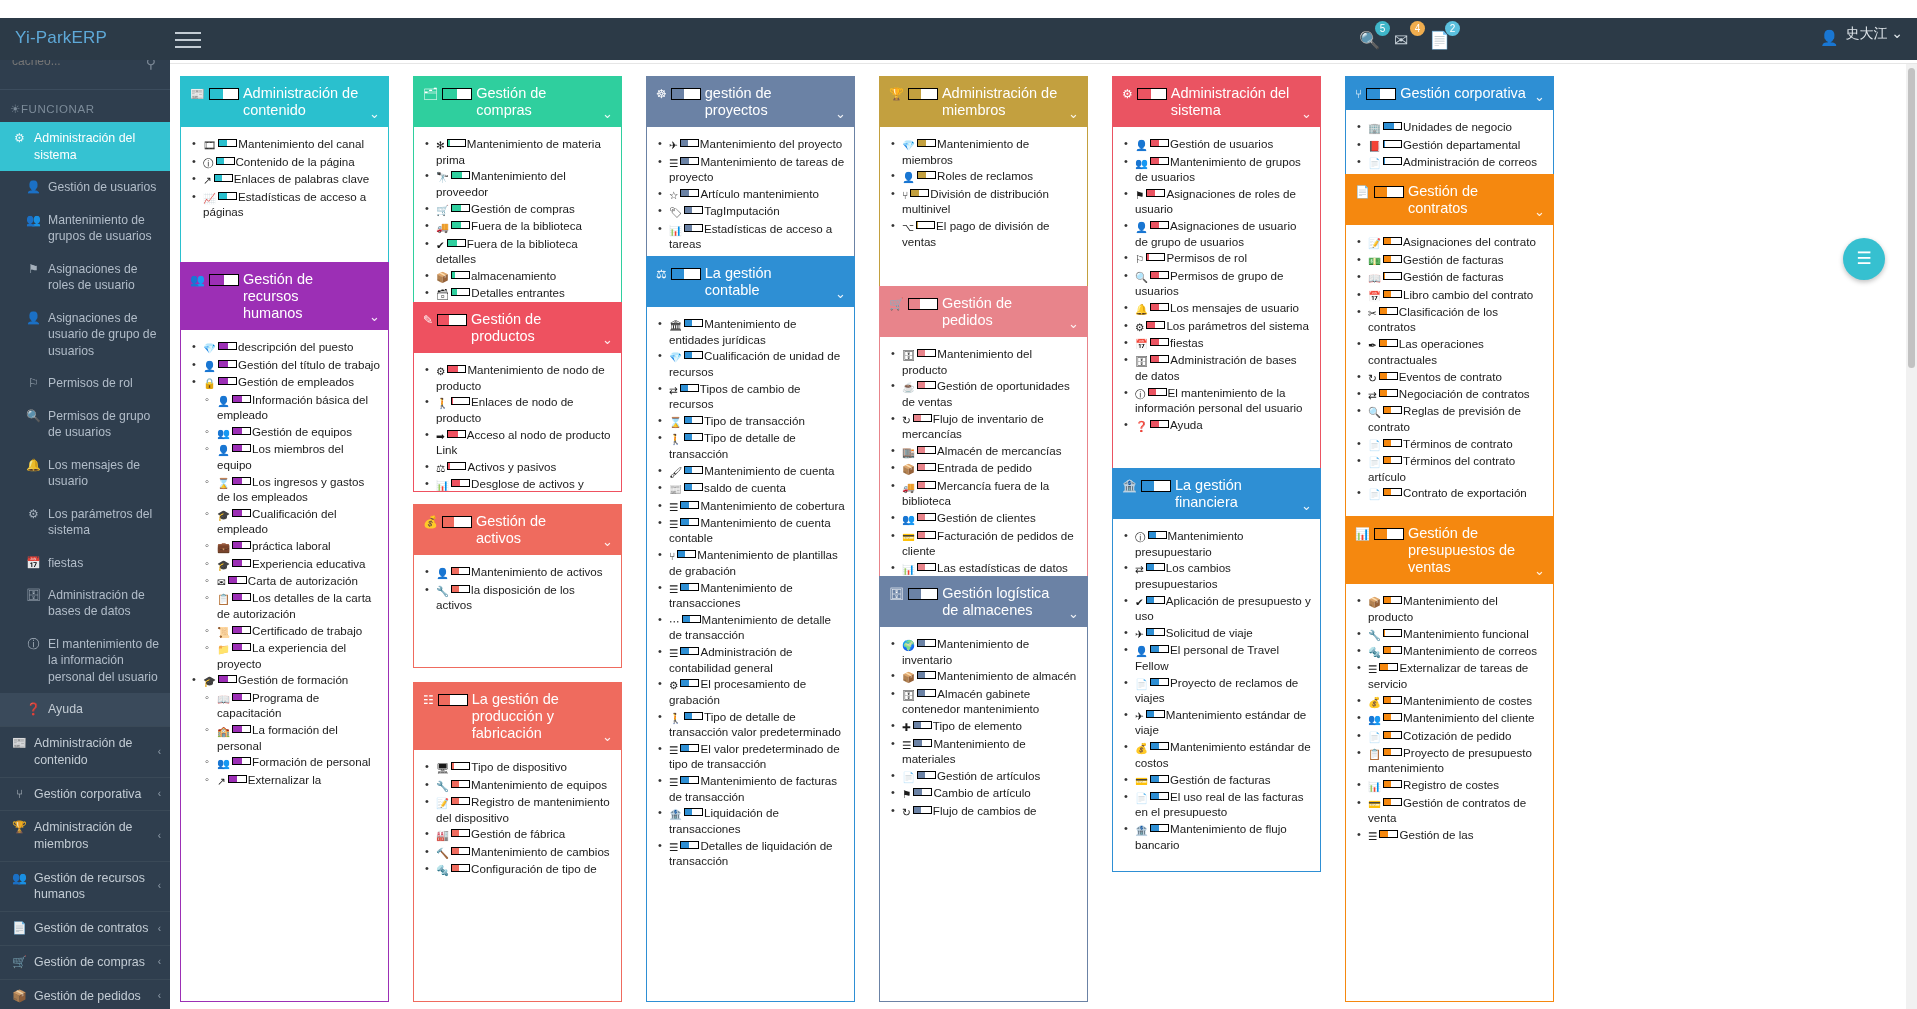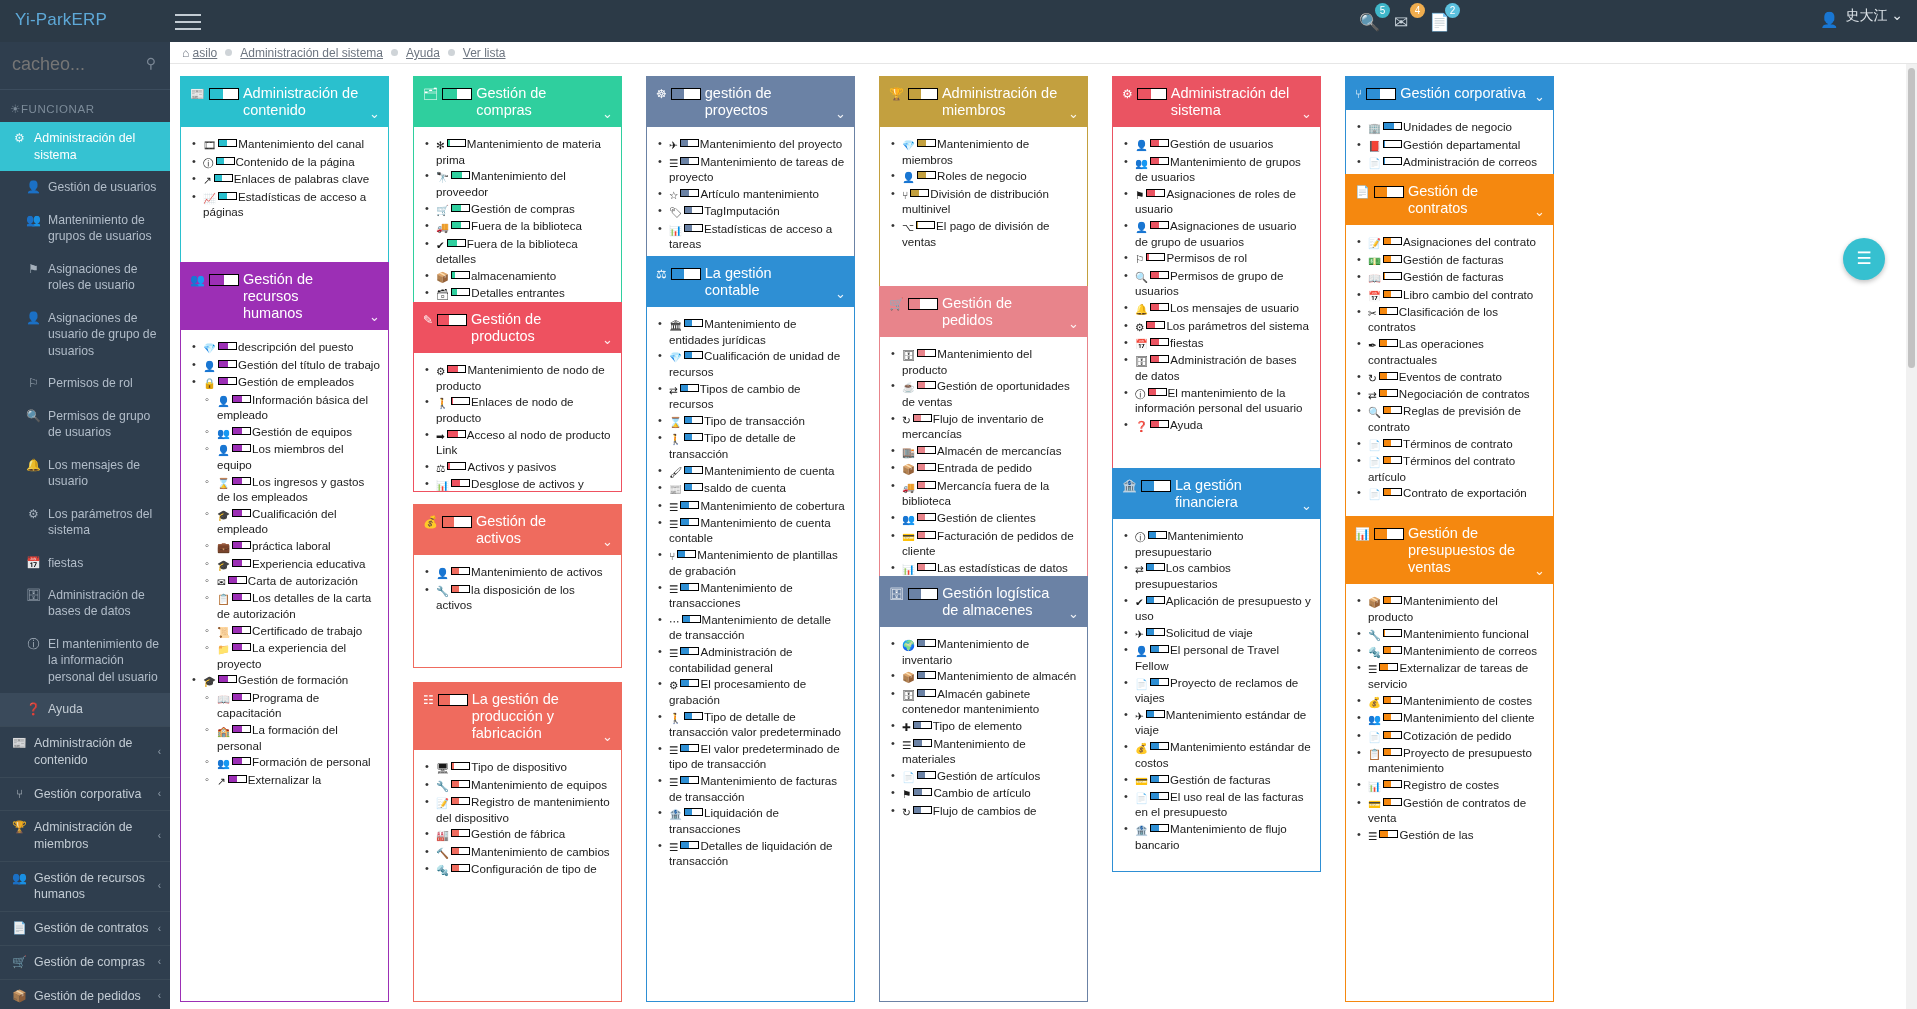--- a/index.html
+++ b/index.html
@@ -1,36 +1,36 @@
 <!DOCTYPE html>
 <html><head>
 <meta charset="utf-8">
 <style>
   * { box-sizing: border-box; margin:0; padding:0; }
   html,body{ width:1917px; height:1009px; overflow:hidden; background:#fff;
     font-family:"Liberation Sans", sans-serif; }
 
   
-  #topbar{ position:absolute; left:0; top:0; width:1917px; height:42px; background:#2c3a47; z-index:30; }
+  #topbar{ position:absolute; left:0; top:18px; width:1917px; height:42px; background:#2c3a47; z-index:30; }
   #brand{ position:absolute; left:15px; top:10px; color:#5ea9d8; font-size:17px; letter-spacing:.2px;}
   #hamburger{ position:absolute; left:175px; top:9px; width:26px; height:22px; cursor:pointer;}
   #hamburger span{ display:block; height:2px; background:#c3ccd4; margin:5px 0;}
   .badge-ico{ position:absolute; top:7px; width:34px; height:28px; cursor:pointer;}
   .badge-ico .g{ font-size:17px; color:#c8d2da; position:absolute; left:4px; top:5px;}
   .badge-ico .bdg{ position:absolute; right:-1px; top:-4px; min-width:15px; height:15px;
      border-radius:50%; color:#fff; font-size:10px; line-height:15px; text-align:center; padding:0 3px;}
   #userbox{ position:absolute; right:14px; top:7px; color:#dfe5ea; font-size:14px; cursor:pointer;}
   #userbox .av{ display:inline-block; width:20px; height:20px; vertical-align:-5px; margin-right:5px;
     font-size:15px; }
 
   
   #sidebar{ position:absolute; left:0; top:42px; width:170px; height:967px; background:#2f3e4e; overflow:hidden;}
   #searchwrap{ position:relative; height:48px; border-bottom:1px solid #3c4c5d; }
   #searchinput{ position:absolute; left:12px; top:12px; width:130px; background:transparent; border:none;
-    color:#fdba74; font-size:18px; outline:none; font-family:"Liberation Sans", sans-serif;}
+    color:#fdba74; font-size:12px; outline:none; font-family:"Liberation Sans", sans-serif;}
   #searchicon{ position:absolute; right:14px; top:13px; color:#7b8795; font-size:14px; }
   .sb-section{ color:#7c8b99; font-size:11.5px; padding:12px 12px 6px 10px; letter-spacing:.6px;}
   .sb-item{ display:flex; gap:7px; padding:8px 10px 8px 12px; color:#c3ccd4; font-size:12.4px;
     line-height:1.35; cursor:pointer; align-items:flex-start;}
   .sb-item.active{ background:#35c2d2; color:#fff;}
   .sb-item.sub{ padding-left:26px; font-size:12.2px; color:#b2bdc9;}
   .sb-item.help{ background:#3a4a5b; padding-left:26px;}
   .sb-item.grp{ border-top:1px solid #3a4957; position:relative; padding-right:20px;}
   .sb-item .ico{ flex:0 0 auto; width:15px; text-align:center; font-size:12px; opacity:.9;}
   .chev{ position:absolute; right:9px; top:50%; transform:translateY(-50%); font-size:10px; color:#93a0ad;}
@@ -381,21 +381,21 @@
         <div class="hd" style="background: rgb(195, 160, 63);">
           <span class="hico">🏆</span>
           <span class="pbar">
             <i style="width:44%;background:#c3a03f"></i>
           </span>
           <span class="htxt">Administración de miembros</span>
           <span class="hchev">⌄</span>
         </div>
         <ul>
           <li><span class="mi">💎</span><span class="mbar"><i style="width:44%;background:#c3a03f"></i></span><span>Mantenimiento de miembros</span></li>
-          <li><span class="mi">👤</span><span class="mbar"><i style="width:44%;background:#c3a03f"></i></span><span>Roles de negocio</span></li>
+          <li><span class="mi">👤</span><span class="mbar"><i style="width:44%;background:#c3a03f"></i></span><span>Roles de reclamos</span></li>
           <li><span class="mi">⑂</span><span class="mbar"><i style="width:44%;background:#c3a03f"></i></span><span>División de distribución multinivel</span></li>
           <li><span class="mi">⌥</span><span class="mbar"><i style="width:5%;background:#c3a03f"></i></span><span>El pago de división de ventas</span></li>
         </ul>
       </div>
       <div class="card" style="top: 222px; height: 330px; border-color: rgb(232, 132, 139);">
         <div class="hd" style="background: rgb(232, 132, 139);">
           <span class="hico">🛒</span>
           <span class="pbar">
             <i style="width:40%;background:#e8848b"></i>
           </span>

